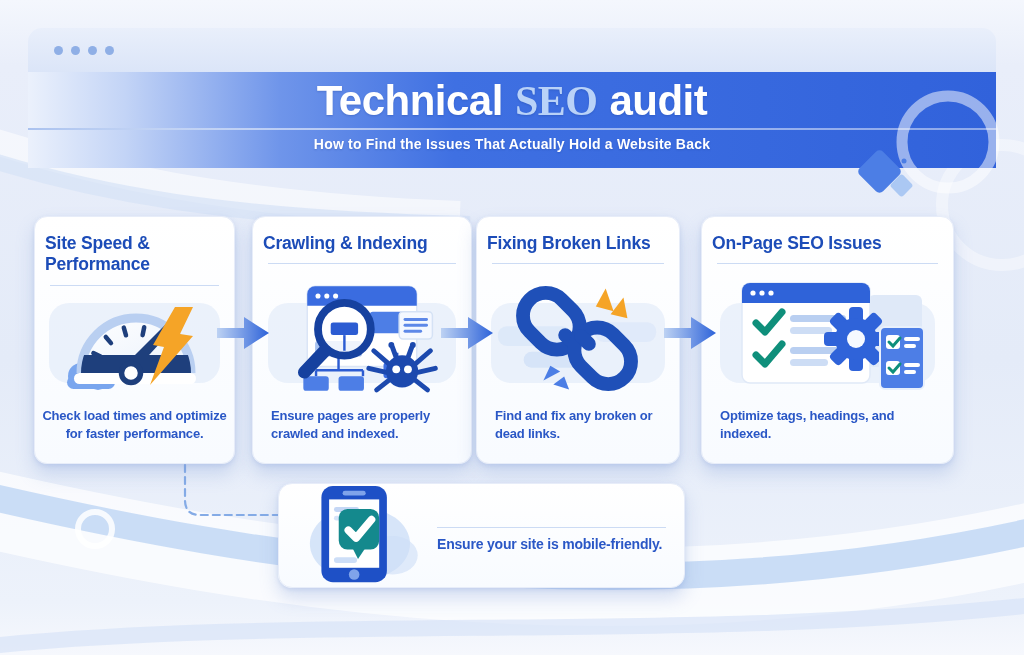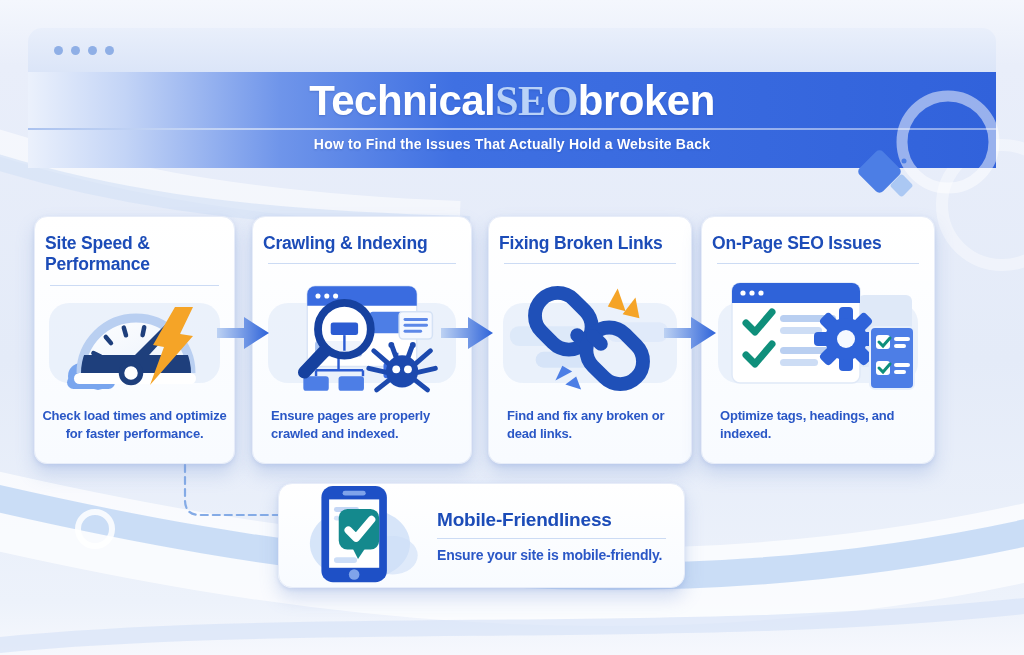--- a/index.html
+++ b/index.html
@@ -23,41 +23,41 @@
   }
   .dot{width:9px;height:9px;border-radius:50%;background:#8fafe6;}
 
   
   .banner{
     position:absolute;left:28px;top:72px;width:968px;height:96px;z-index:1;
     background:linear-gradient(90deg,#ebf1fc 0%,#c3d4f6 10%,#6f95ea 26%,#3f70e2 44%,#3162db 100%);
     color:#fff;text-align:center;box-sizing:border-box;
   }
   .banner-title{
-    display:flex;justify-content:center;align-items:baseline;
+    display:flex;justify-content:center;align-items:baseline;gap:12px;
     margin-top:5px;font-size:42px;font-weight:bold;letter-spacing:-.5px;
     text-shadow:0 1px 2px rgba(20,50,130,.25);
   }
   .banner-title .hl{color:#b9d2f8;font-family:Liberation Serif, serif;}
   .banner-divider{height:2px;margin-top:3px;
     background:linear-gradient(90deg,#aac2ef 0%,rgba(255,255,255,.55) 30%,rgba(255,255,255,.45) 100%);}
   .banner-subtitle{margin-top:6px;font-size:14px;font-weight:bold;letter-spacing:.2px;
     text-shadow:0 1px 2px rgba(20,50,130,.25);}
 
   
   .card{
     position:absolute;top:216px;height:248px;z-index:3;box-sizing:border-box;
     background:linear-gradient(180deg,#ffffff 0%,#f8fbff 100%);
     border:1.5px solid #e7edf9;border-radius:13px;
     box-shadow:0 10px 18px rgba(125,155,215,.30),0 2px 4px rgba(140,165,220,.25);
   }
   .card-1{left:34px;width:201px;}
   .card-2{left:252px;width:220px;}
-  .card-3{left:488px;width:204px;}
-  .card-4{left:701px;width:234px;}
+  .card-3{left:476px;width:204px;}
+  .card-4{left:701px;width:253px;}
   .card-title{
     margin:16px 10px 0;text-align:left;
     color:#1c4cb8;font-size:17.5px;font-weight:bold;line-height:1.22;letter-spacing:-.2px;
   }
   .card-divider{height:0;border-top:1.5px solid #ccdbf4;margin:9px 15px 0;}
   .card-icon{
     position:absolute;top:48px;left:0;right:0;height:150px;
     display:flex;align-items:center;justify-content:center;
   }
   .icon-pill{
@@ -111,21 +111,21 @@
     <span class="dot"></span>
     <span class="dot"></span>
     <span class="dot"></span>
     <span class="dot"></span>
   </div>
 
   <div class="banner">
     <div class="banner-title">
       <span>Technical</span>
       <span class="hl">SEO</span>
-      <span>broken</span>
+      <span>audit</span>
     </div>
     <div class="banner-divider"></div>
     <div class="banner-subtitle">How to Find the Issues That Actually Hold a Website Back</div>
   </div>
 
   <svg class="deco-svg" width="1024" height="655" viewBox="0 0 1024 655">
     <circle cx="948" cy="142" r="46" stroke="#ffffff" stroke-width="11" fill="none" opacity=".5"></circle>
     <rect x="863" y="155" width="33" height="33" rx="5" fill="#4c7ee5" transform="rotate(45 879.5 171.5)"></rect>
     <rect x="893" y="177" width="17" height="17" rx="3" fill="#abc8f3" transform="rotate(45 901.5 185.5)"></rect>
     <circle cx="904" cy="161" r="2.5" fill="#4c7ee5"></circle>
@@ -350,19 +350,18 @@
           <rect x="37" y="76" width="24" height="6" rx="3" fill="#cddef7"></rect>
         </g>
         <g>
           <rect x="42" y="26" width="42" height="42" rx="9" fill="#14898d"></rect>
           <polygon points="56,66 70,66 62,78" fill="#14898d"></polygon>
           <path d="M52 48 l8 8 l16 -19" stroke="#ffffff" stroke-width="8" fill="none" stroke-linecap="round" stroke-linejoin="round"></path>
         </g>
       </svg>
     </div>
     <div class="mobile-text">
-      <div class="mobile-title">Mobile-Friendliness</div>
       <div class="mobile-divider"></div>
       <div class="mobile-desc">Ensure your site is mobile-friendly.</div>
     </div>
   </div>
 
 </div>
 
 </body></html>

